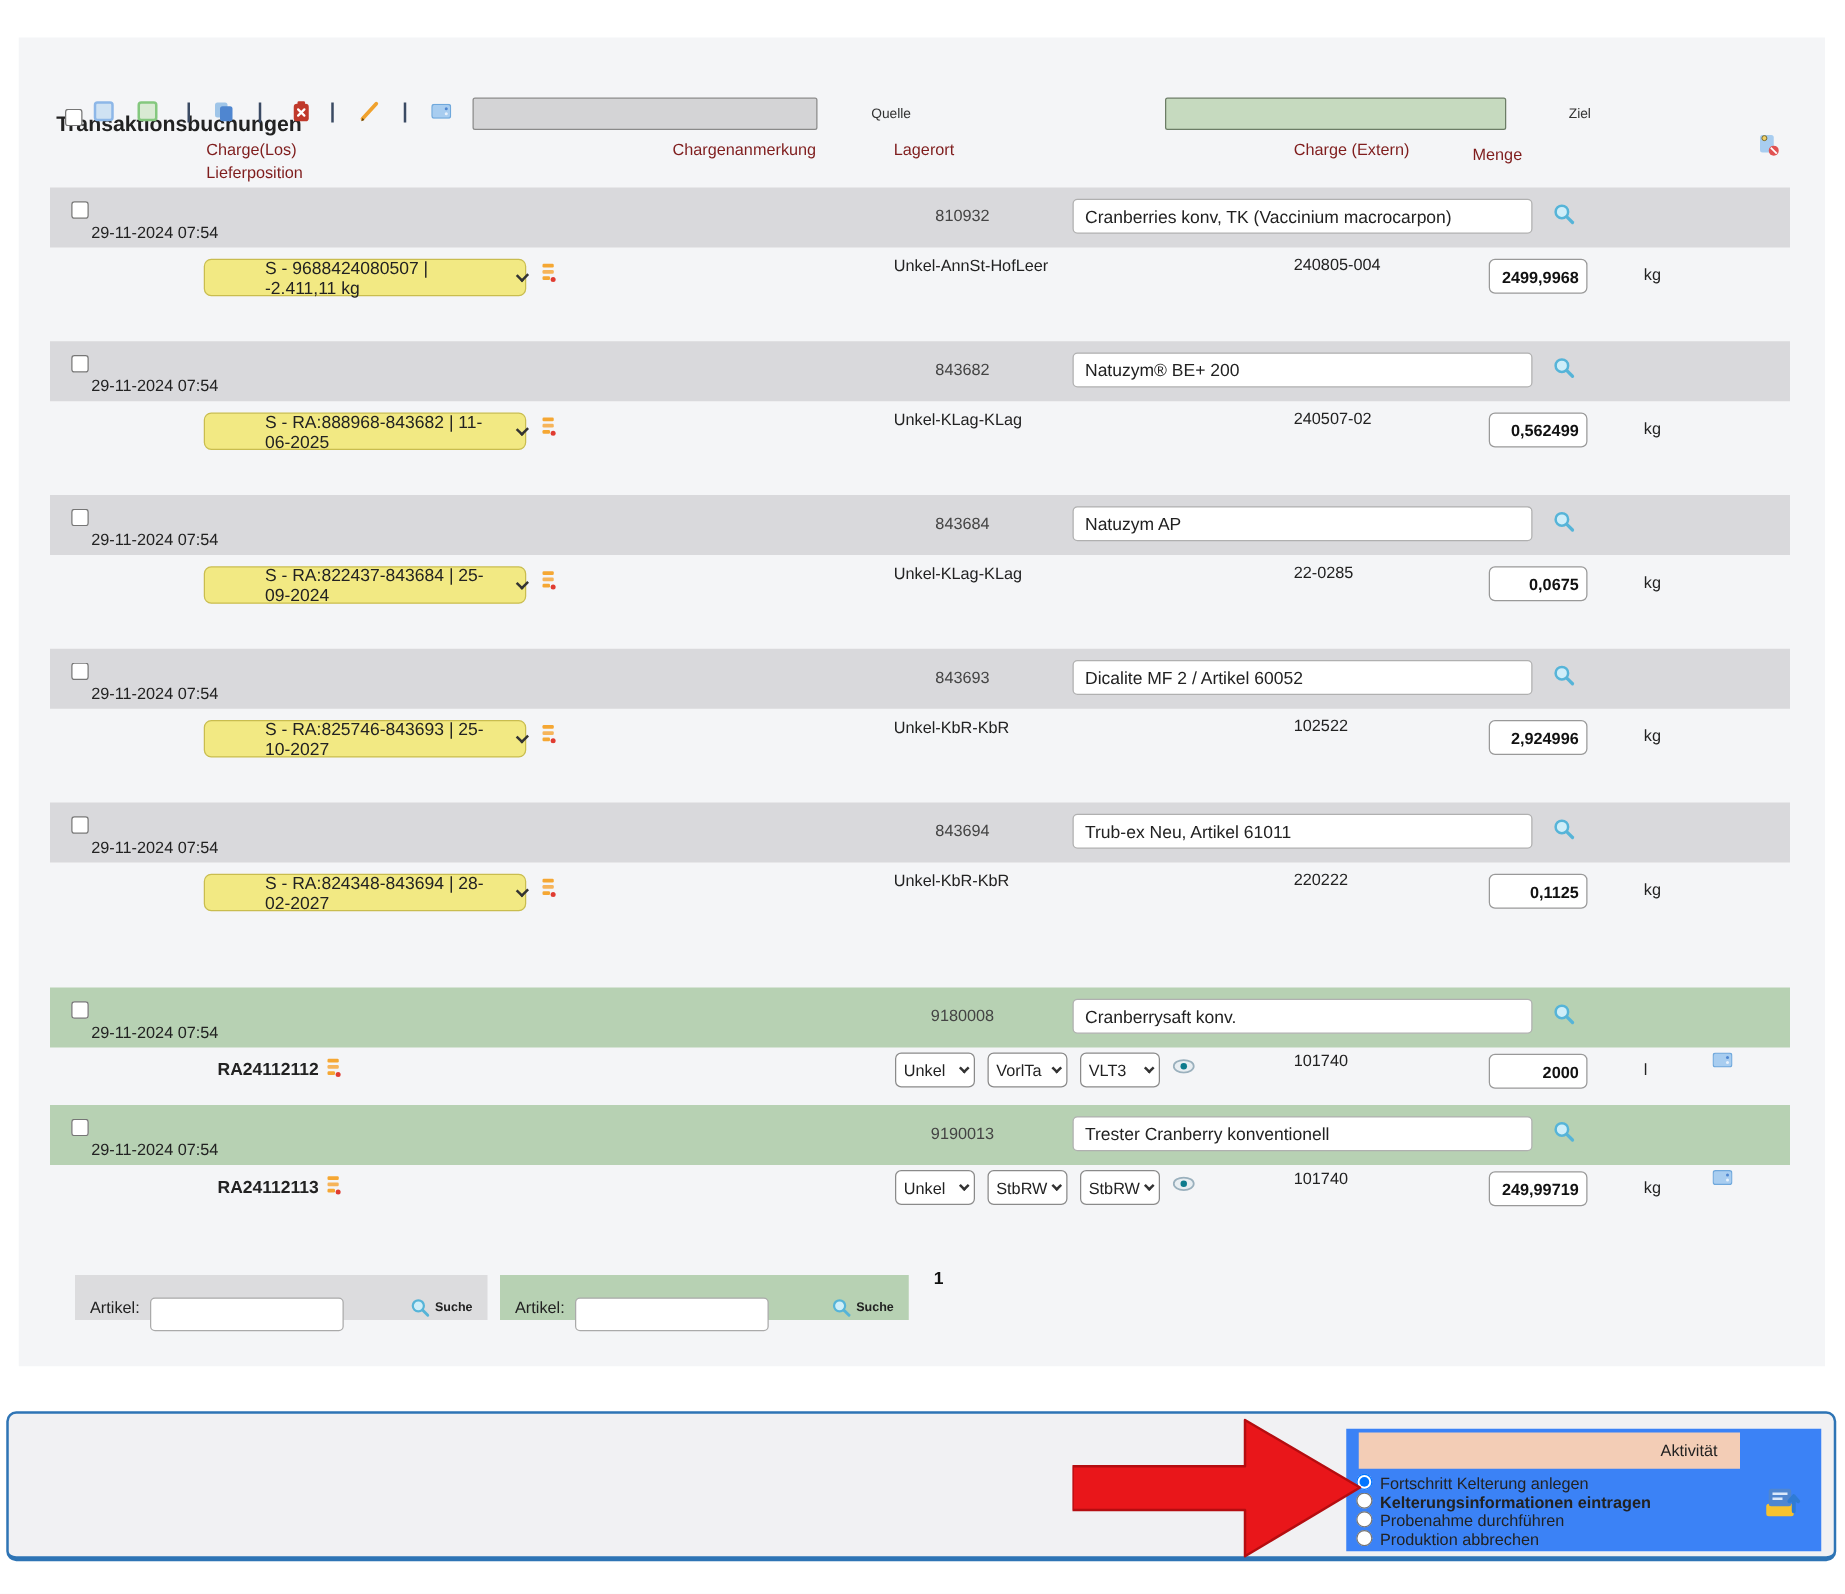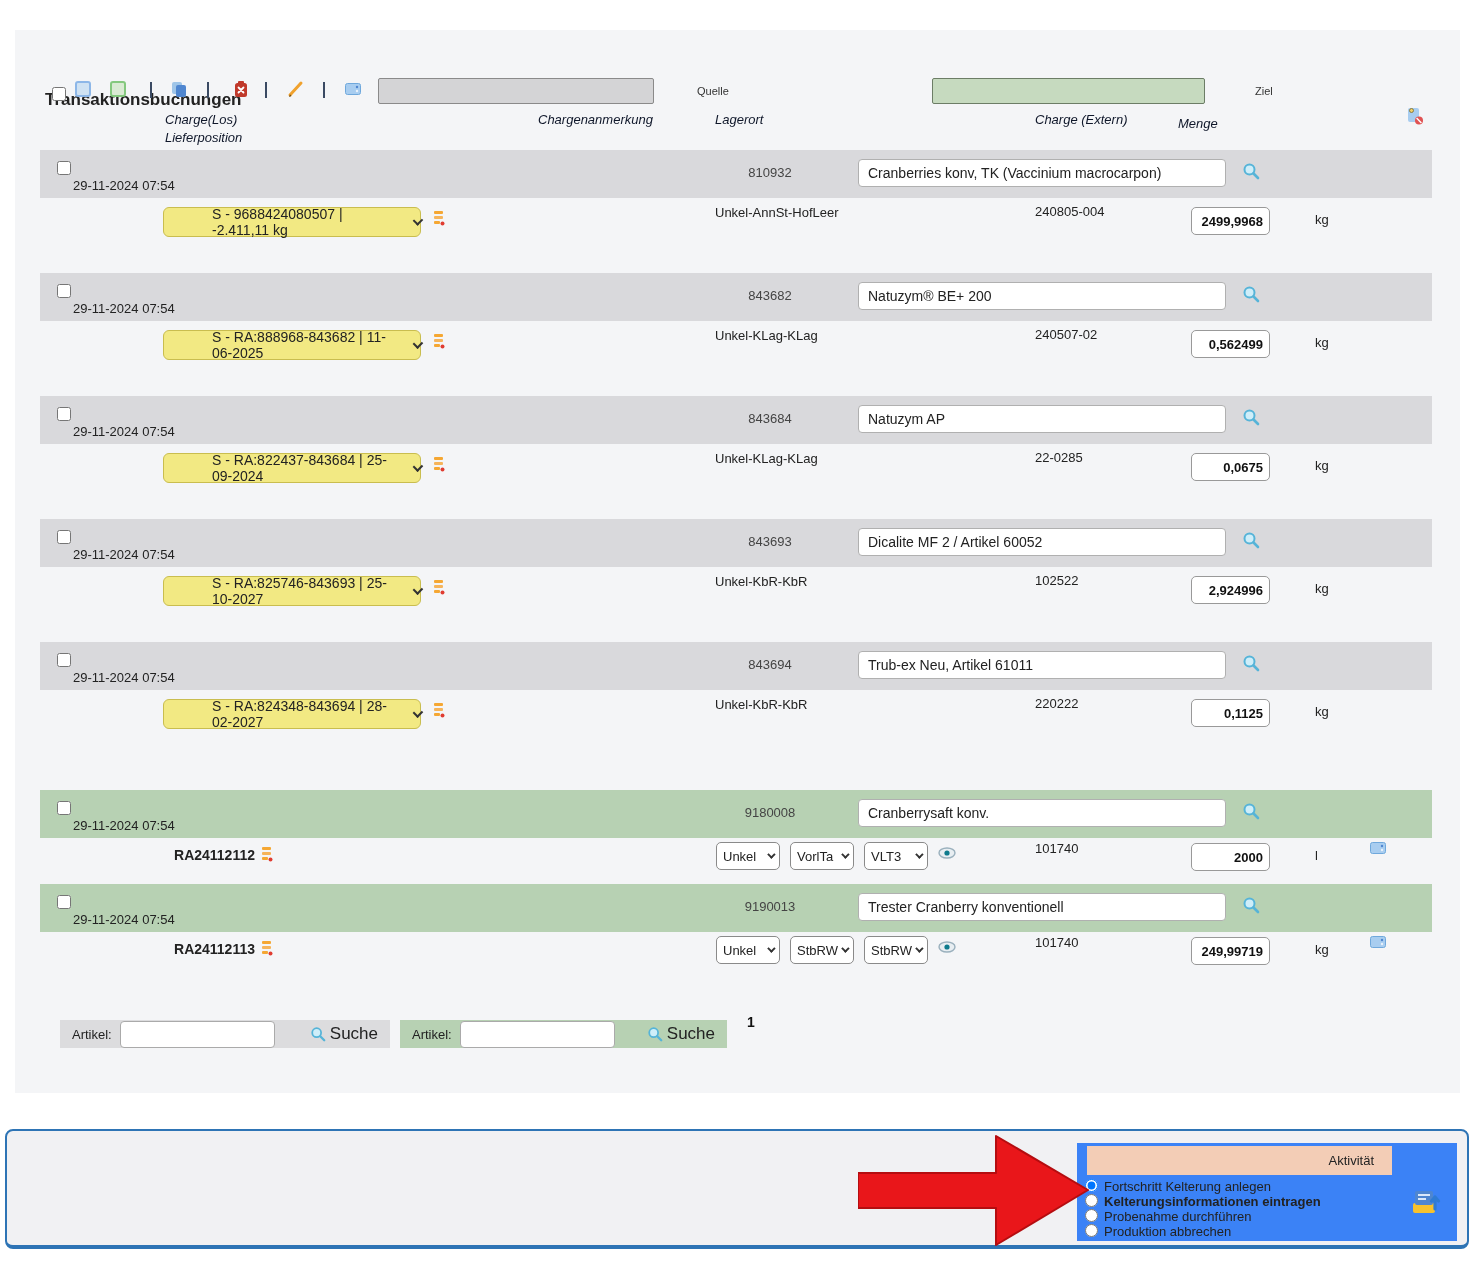--- a/index.html
+++ b/index.html
@@ -28,21 +28,21 @@
     left:363px; top:0; width:276px; height:26px; background:#d4d4d6;
     border:1px solid #8a8a8a; border-radius:2px;
   }
   .tb-input-green {
     left:917px; top:0; width:273px; height:26px; background:#c6dabf;
     border:1px solid #6c7d66; border-radius:2px;
   }
   .tb-small-label { font-size:11px; color:#333; top:7px; }
 
   
-  .colhead { position:absolute; font-size:13px; color:#0f172a;font-style:italic; }
+  .colhead { position:absolute; font-size:13px; color:#7f1d1d; }
 
   
   .row { position:absolute; left:0; width:100%; }
   .band {
     position:absolute; left:25px; width:1392px; height:48px; background:#d9d9dc;
   }
   .row.green .band { background:#b7d1b3; }
   .band > * { position:absolute; }
   .row-check { left:13px; top:8px; width:14px; height:14px; }
   .date { left:33px; bottom:5px; font-size:13px; color:#222; }
@@ -83,29 +83,29 @@
     font-size:13px; color:#222; top:4px; overflow:hidden; white-space:nowrap; cursor:pointer;
   }
   .mini .chev { flex:0 0 auto; width:6px; height:6px; }
   .g-chext { top:3px; }
   .g-qty { top:5px; }
   .g-unit { top:10px; }
   .eye { left:923px; top:9px; }
   .bluecard { left:1355px; top:4px; }
 
   
-  .search-panel { position:absolute; top:990px; height:28px; display:flex; align-items:center; gap:8px; padding:8px 12px; }
+  .search-panel { position:absolute; top:990px; height:28px; display:flex; align-items:flex-start; gap:8px; padding:18px 12px; }
   .sp-gray { left:45px; width:330px; background:#dcdcde; }
   .sp-green { left:385px; width:327px; background:#b7d1b3; }
   .search-panel label { font-size:13px; color:#222; }
   .search-panel input {
     width:155px; height:27px; border:1px solid #aaa; border-radius:4px; background:#fff;
     font-family:"Liberation Sans",sans-serif; font-size:13px; padding:0 6px;
   }
-  .suche { display:flex; align-items:center; gap:4px; font-size:17px; color:#222; cursor:pointer; margin-left:auto; }
+  .suche { display:flex; align-items:center; gap:4px; font-size:10px; color:#222; cursor:pointer; margin-left:auto;font-weight:bold; }
   .page-num { position:absolute; left:726px; top:984px; width:20px; text-align:center; font-size:14px; font-weight:bold; color:#111; }
 
   
   .footer {
     position:absolute; left:5px; top:1129px; width:1464px; height:120px;
     background:#f1f1f3; border:2px solid #2e74b5; border-bottom-width:4px;
     border-radius:8px;
   }
   .activity {
     position:absolute; right:10px; top:12px; width:380px; height:98px;

